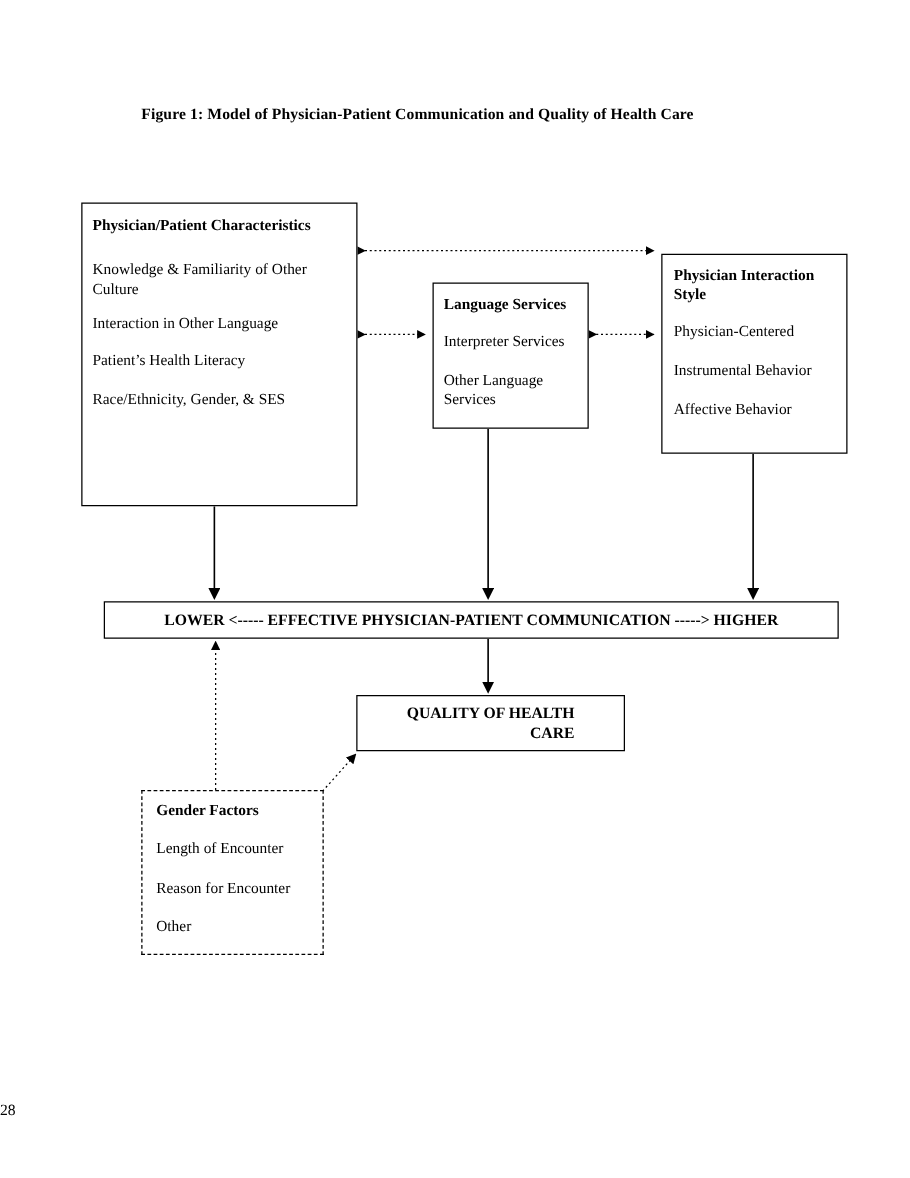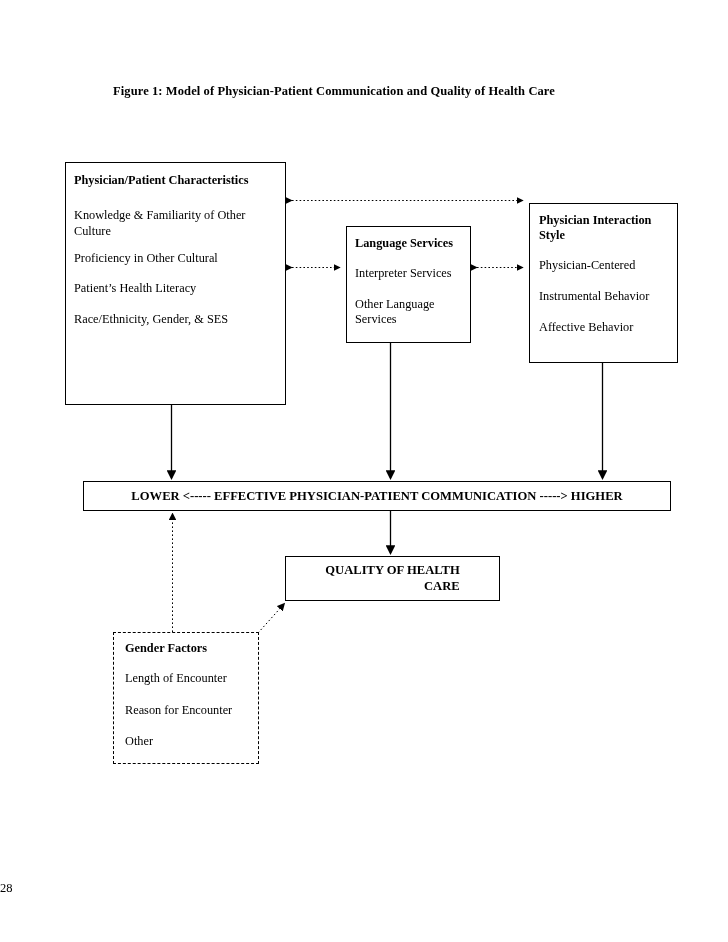--- a/index.html
+++ b/index.html
@@ -128,21 +128,21 @@
     </g>
 
     <g>
       <line x1="258" y1="633" x2="284" y2="604" stroke="#000" stroke-width="1" stroke-dasharray="1.6 2.4" marker-end="url(#ahDiag)"></line>
     </g>
   </svg>
 
   <div class="box" id="box-characteristics">
     <div class="hd">Physician/Patient Characteristics</div>
     <div class="it two">Knowledge &amp; Familiarity of Other Culture</div>
-    <div class="it">Proficiency in Other Cultural</div>
+    <div class="it">Interaction in Other Language</div>
     <div class="it">Patient’s Health Literacy</div>
     <div class="it">Race/Ethnicity, Gender, &amp; SES</div>
   </div>
 
   <div class="box" id="box-language">
     <div class="hd">Language Services</div>
     <div class="it">Interpreter Services</div>
     <div class="it">Other Language Services</div>
   </div>
 

